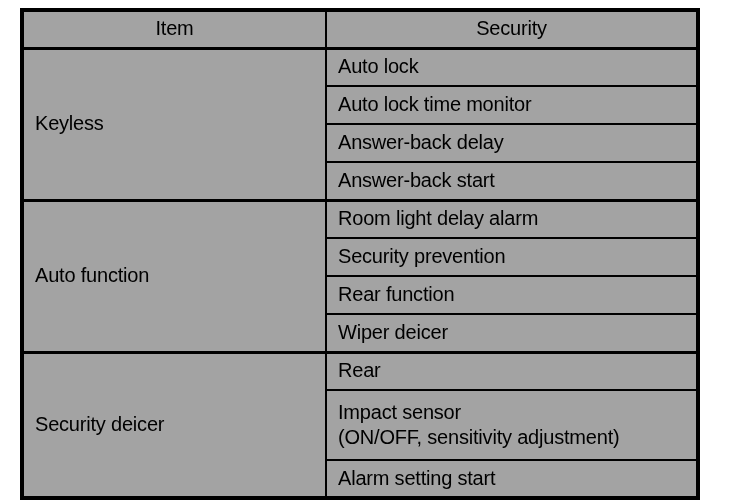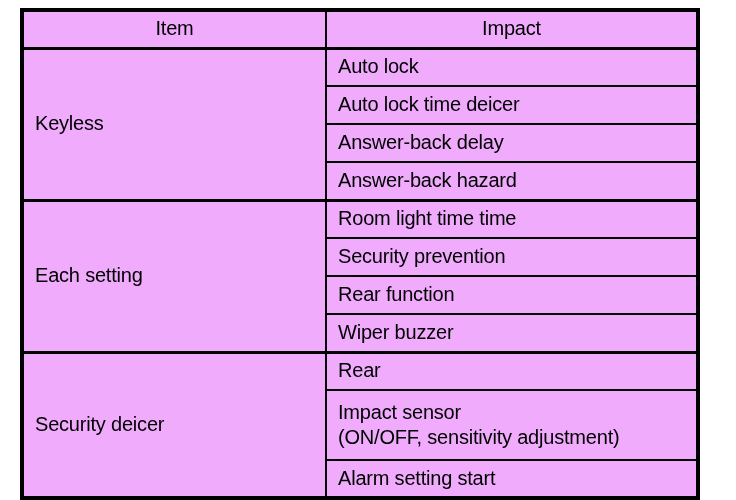--- a/index.html
+++ b/index.html
@@ -35,21 +35,21 @@
   }
 
   table.settings-table td,
   table.settings-table th {
     border: 2px solid #000000;
     padding: 0 11px;
     font-weight: normal;
     font-size: 20px;
     line-height: 1.18;
     color: #000000;
-    background: #f0abfc;
+    background: #a3a3a3;
     vertical-align: middle;
     box-sizing: border-box;
     letter-spacing: -0.2px;
   }
 
   col.col-item   { width: 304px; }
   col.col-set    { width: 372px; }
 
   
   tr.header-row th {
@@ -93,64 +93,64 @@
 
 <div id="settings-table-wrap">
   <table class="settings-table">
     <colgroup>
       <col class="col-item">
       <col class="col-set">
     </colgroup>
     <thead>
       <tr class="header-row">
         <th>Item</th>
-        <th>Impact</th>
+        <th>Security</th>
       </tr>
     </thead>
     <tbody id="table-body">
         <tr class="group-start">
           <td class="item-cell" rowspan="4">Keyless</td>
           <td class="setting-cell">
             <span class="cell-line">Auto lock</span>
           </td>
         </tr>
         <tr>
           <td class="setting-cell">
-            <span class="cell-line">Auto lock time deicer</span>
+            <span class="cell-line">Auto lock time monitor</span>
           </td>
         </tr>
         <tr>
           <td class="setting-cell">
             <span class="cell-line">Answer-back delay</span>
           </td>
         </tr>
         <tr>
           <td class="setting-cell">
-            <span class="cell-line">Answer-back hazard</span>
+            <span class="cell-line">Answer-back start</span>
           </td>
         </tr>
         <tr class="group-start">
-          <td class="item-cell" rowspan="4">Each setting</td>
+          <td class="item-cell" rowspan="4">Auto function</td>
           <td class="setting-cell">
-            <span class="cell-line">Room light time time</span>
+            <span class="cell-line">Room light delay alarm</span>
           </td>
         </tr>
         <tr>
           <td class="setting-cell">
             <span class="cell-line">Security prevention</span>
           </td>
         </tr>
         <tr>
           <td class="setting-cell">
             <span class="cell-line">Rear function</span>
           </td>
         </tr>
         <tr>
           <td class="setting-cell">
-            <span class="cell-line">Wiper buzzer</span>
+            <span class="cell-line">Wiper deicer</span>
           </td>
         </tr>
         <tr class="group-start">
           <td class="item-cell" rowspan="3">Security deicer</td>
           <td class="setting-cell">
             <span class="cell-line">Rear</span>
           </td>
         </tr>
         <tr>
           <td class="setting-cell two-line">

